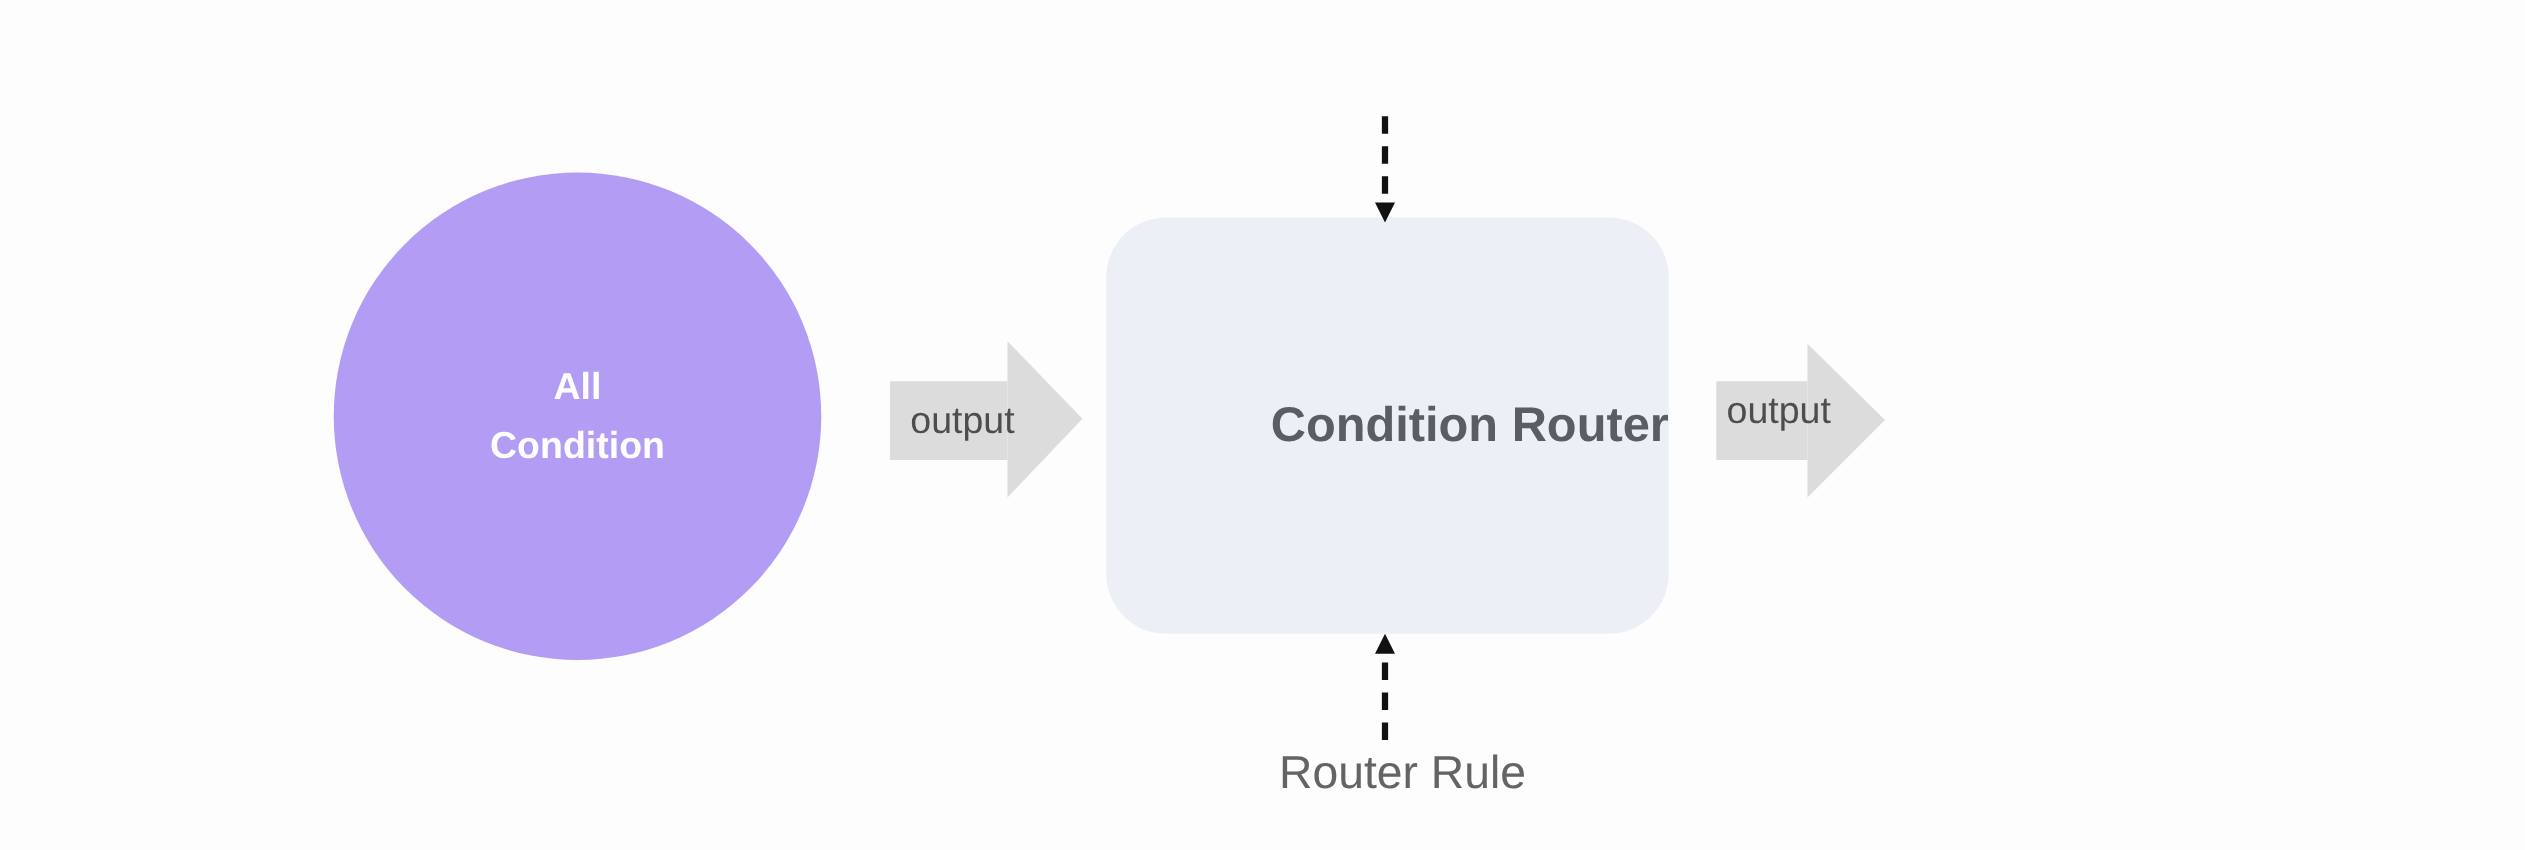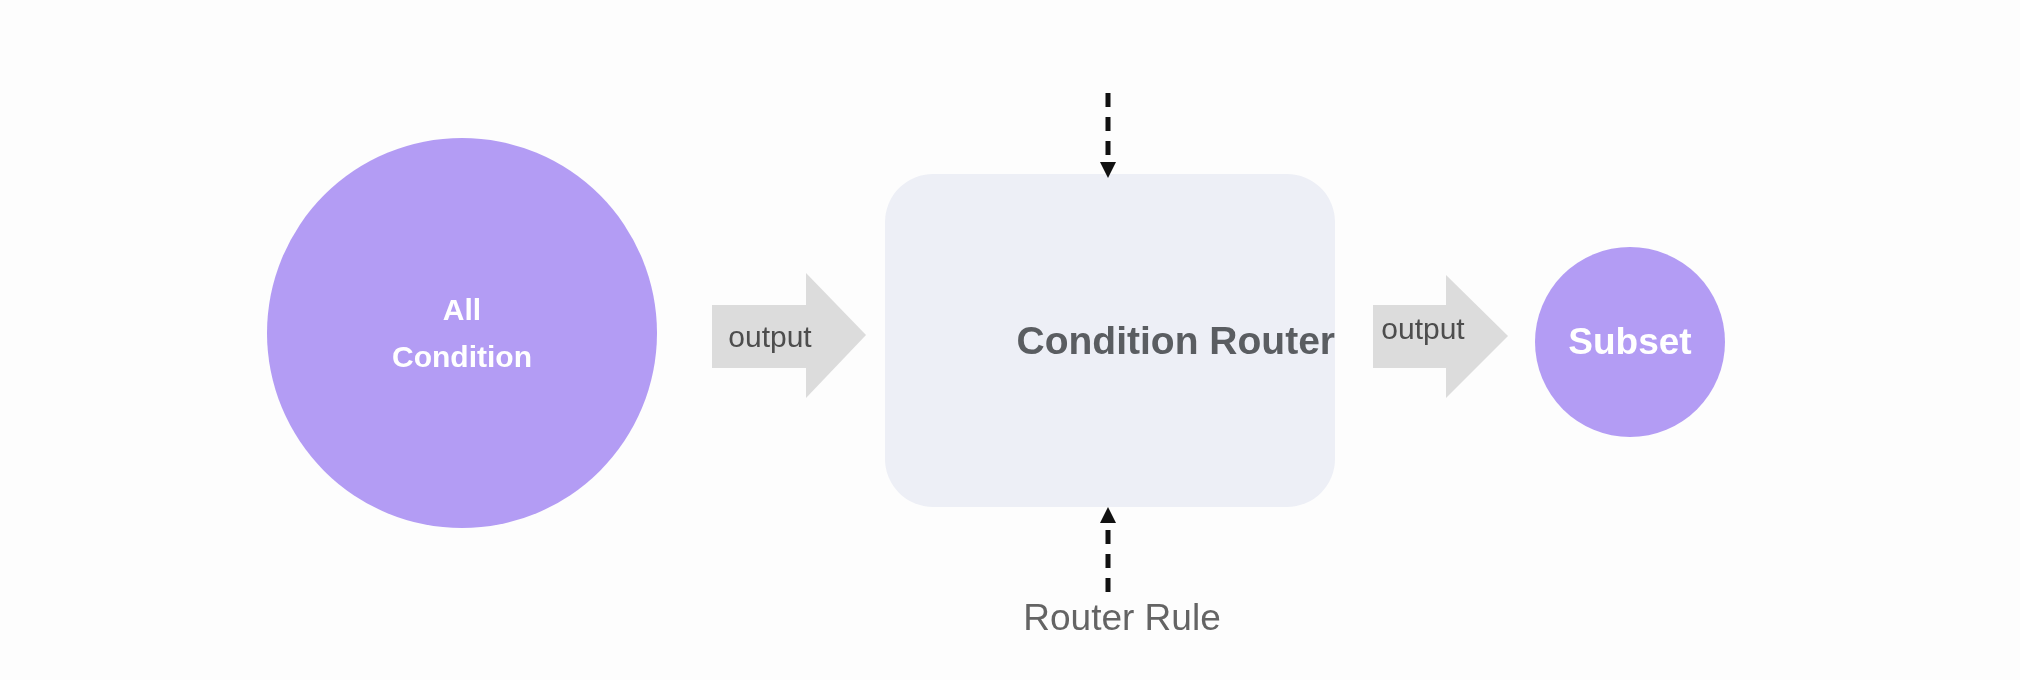--- a/index.html
+++ b/index.html
@@ -165,17 +165,14 @@
     <polygon points="5,20 21,20 13,4" fill="#111111"></polygon>
   </svg>
   <div class="edge-label label-router-rule">Router Rule</div>
 
   <div class="block-arrow arrow-output">
     <div class="arrow-body"></div>
     <div class="arrow-head"></div>
     <div class="arrow-label">output</div>
   </div>
 
-  <div class="node-circle circle-small">
-    <span>Subset</span>
-  </div>
 
 </div>
 
 </body></html>

